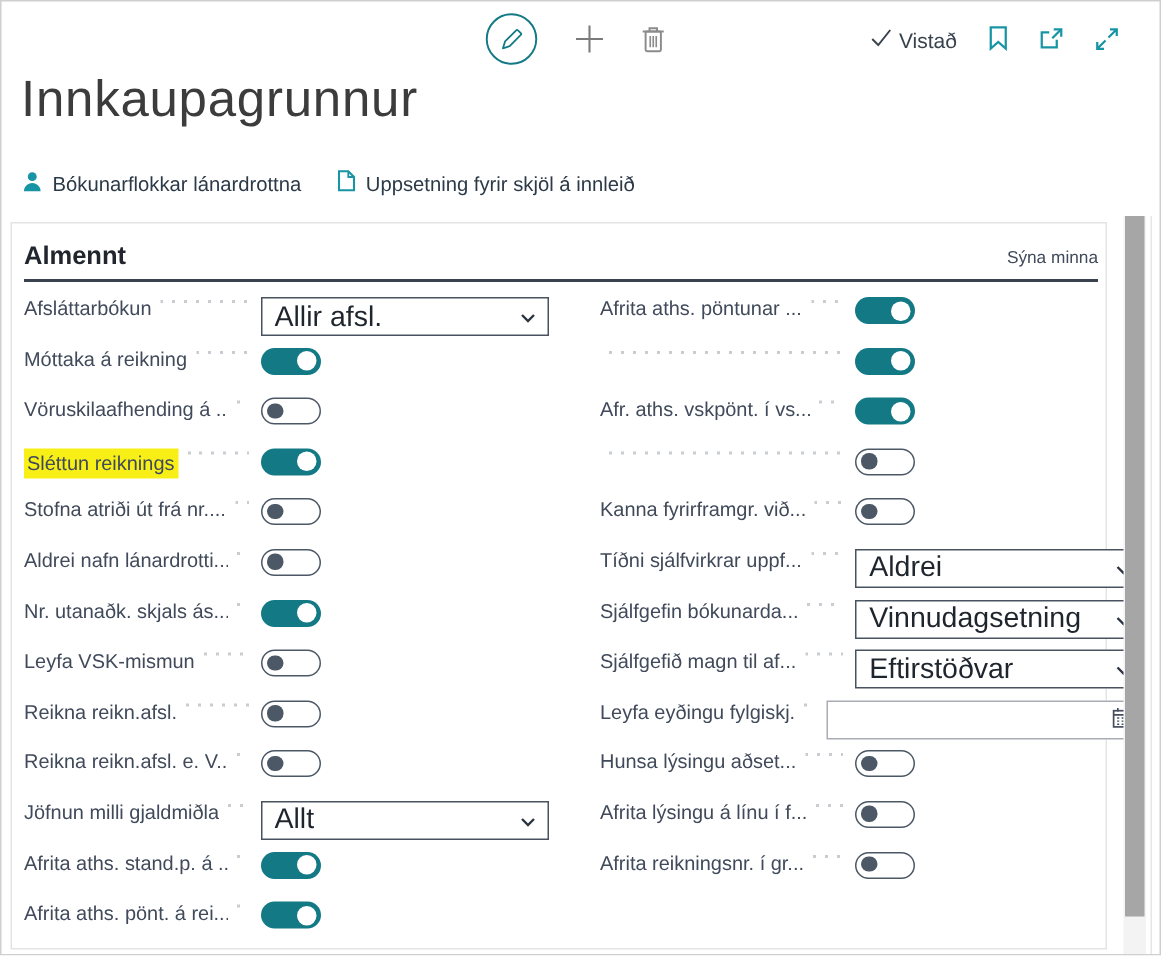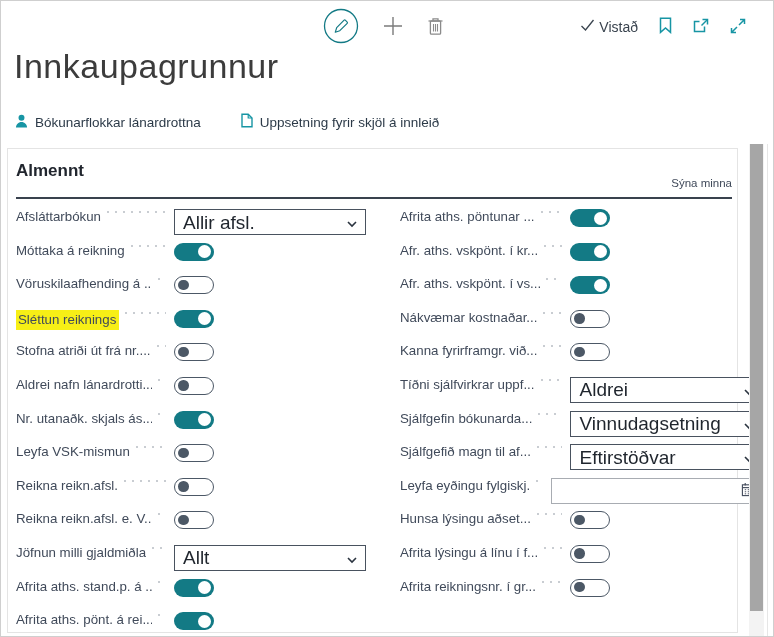--- a/index.html
+++ b/index.html
@@ -8,26 +8,26 @@
        font-family:"Liberation Sans",sans-serif;color:#404a5a;}
   
   .toolbar-center{position:absolute;left:322px;top:7px;display:flex;align-items:center;gap:22px;}
   .tool-btn{background:none;border:none;padding:0;cursor:pointer;display:flex;align-items:center;}
   .toolbar-right{position:absolute;right:27px;top:16px;display:flex;align-items:center;gap:21px;}
   .saved{display:flex;align-items:center;gap:4px;font-size:14px;color:#39434e;}
   
   .page-title{position:absolute;left:13px;top:46px;font-size:34px;font-weight:100;
               color:#3c3c3c;letter-spacing:.5px;}
   
-  .nav-links{position:absolute;left:14px;top:112px;display:flex;gap:40px;}
+  .nav-links{position:absolute;left:14px;top:112px;display:flex;gap:24px;}
   .nav-link{display:flex;align-items:center;gap:7px;font-size:13.5px;color:#2c3a48;cursor:pointer;}
   
   .card{position:absolute;left:6px;top:147px;width:731px;height:485px;
         border:1px solid #e4e4e4;background:#fff;box-sizing:border-box;}
-  .card-head{position:relative;margin:0 5px 0 8px;padding:12px 0 16px 0;
+  .card-head{position:relative;margin:0 5px 0 8px;padding:12px 0 5px 0;
              border-bottom:2px solid #39424e;}
   .section-title{font-size:17px;font-weight:700;color:#21262e;}
   .show-less{position:absolute;right:0;bottom:8px;font-size:11.5px;color:#404a5a;cursor:pointer;}
   .cols{display:flex;gap:34px;padding:10px 4px 0 8px;}
   .colL{flex:0 0 350px;} .colR{flex:1;}
   .row{display:flex;align-items:flex-start;height:33.6px;}
   .flabel{flex:0 1 auto;max-width:146px;white-space:nowrap;overflow:hidden;
           font-size:13.3px;color:#404a5a;}
   .colR .flabel{max-width:140px;}
   .hl{background:#f7ef16;padding:2px 3px 3px 2px;}
@@ -302,41 +302,39 @@
           <span class="flabel">Afrita aths. pöntunar ...</span>
           <span class="leader"></span>
           <span class="ctrl">
               <span class="toggle on">
                 <span class="knob"></span>
               </span>
             </span>
         </div>
 
         <div class="row">
-          <span class="flabel">Afr. aths. vskpönt. í kr...</span>
           <span class="leader"></span>
           <span class="ctrl">
               <span class="toggle on">
                 <span class="knob"></span>
               </span>
             </span>
         </div>
 
         <div class="row">
           <span class="flabel">Afr. aths. vskpönt. í vs...</span>
           <span class="leader"></span>
           <span class="ctrl">
               <span class="toggle on">
                 <span class="knob"></span>
               </span>
             </span>
         </div>
 
         <div class="row">
-          <span class="flabel">Nákvæmar kostnaðar...</span>
           <span class="leader"></span>
           <span class="ctrl">
               <span class="toggle off">
                 <span class="knob"></span>
               </span>
             </span>
         </div>
 
         <div class="row">
           <span class="flabel">Kanna fyrirframgr. við...</span>

